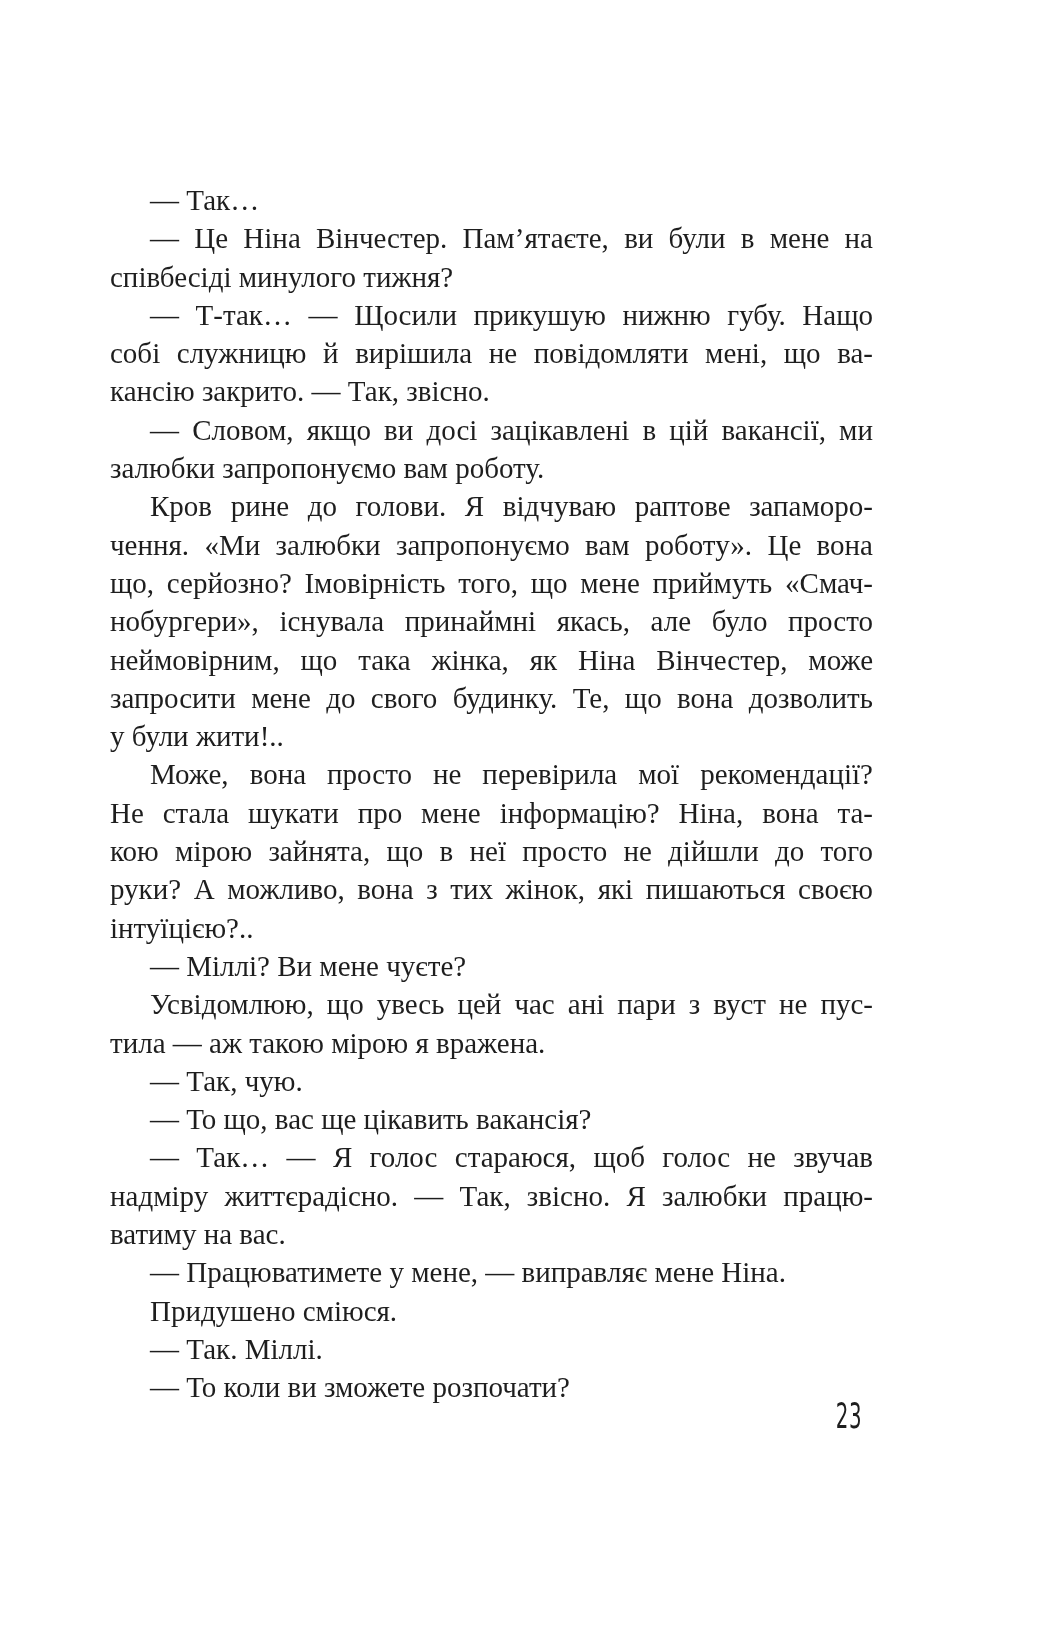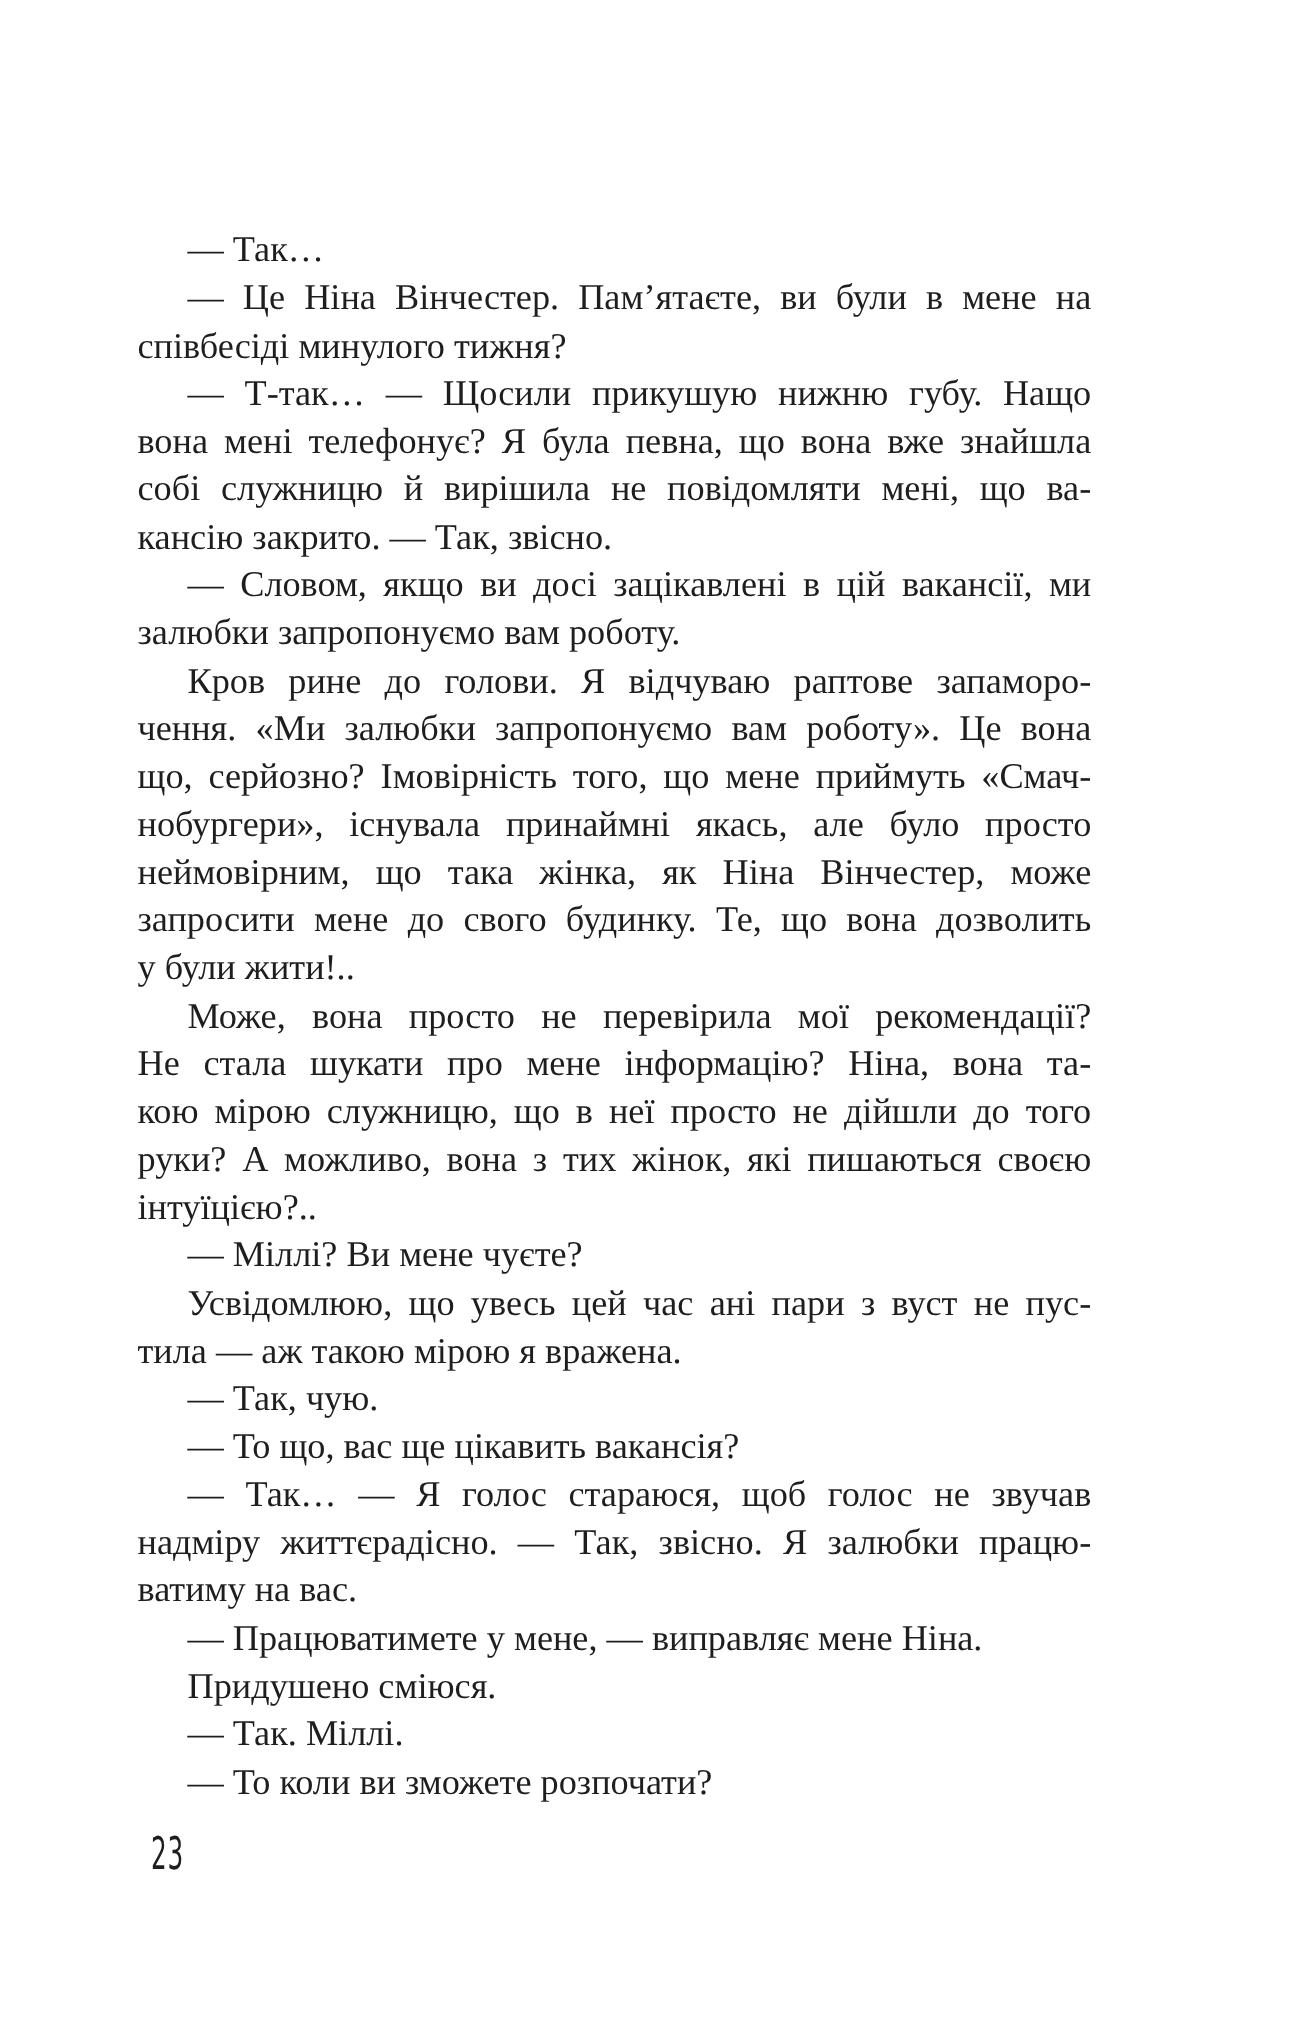--- a/index.html
+++ b/index.html
@@ -32,23 +32,23 @@
     text-align-last: auto;
   }
   .line.indent {
     text-indent: 40px;
   }
   .it {
   }
   .page-number-wrap {
     position: absolute;
     left: 110px;
-    top: 1464px;
+    top: 1396px;
     width: 763px;
-    text-align: left;
+    text-align: right;
   }
   .page-number-digits {
     display: inline-block;
     font-family: "DejaVu Sans", "Liberation Sans", sans-serif;
     font-size: 36px;
     line-height: 40px;
     letter-spacing: 1px;
     transform: scaleX(0.55);
     transform-origin: 50% 50%;
     color: var(--text-color, #1f1f1f);
@@ -56,35 +56,34 @@
 </style>
 </head>
 <body>
 
 <div class="page">
   <div class="text-block">
       <div class="line indent end"><span>— Так…</span></div>
       <div class="line indent"><span>— Це Ніна Вінчестер. Пам’ятаєте, ви були в мене на</span></div>
       <div class="line end"><span>співбесіді минулого тижня?</span></div>
       <div class="line indent"><span>— Т-так… — Щосили прикушую нижню губу. Нащо</span></div>
-      <div class="line"><span>вона мені телефонує? Я була певна, що вона вже знайшла</span></div>
       <div class="line"><span>собі служницю й вирішила не повідомляти мені, що ва-</span></div>
       <div class="line end"><span>кансію закрито. — Так, звісно.</span></div>
       <div class="line indent"><span>— Словом, якщо ви досі зацікавлені в цій вакансії, ми</span></div>
       <div class="line end"><span>залюбки запропонуємо вам роботу.</span></div>
       <div class="line indent"><span>Кров рине до голови. Я відчуваю раптове запаморо-</span></div>
       <div class="line"><span>чення. «Ми залюбки запропонуємо вам роботу». Це вона</span></div>
       <div class="line"><span>що, серйозно? Імовірність того, що мене приймуть «Смач-</span></div>
       <div class="line"><span>нобургери», існувала принаймні якась, але було просто</span></div>
       <div class="line"><span>неймовірним, що така жінка, як Ніна Вінчестер, може</span></div>
       <div class="line"><span>запросити мене до свого будинку. Те, що вона дозволить</span></div>
       <div class="line end"><span>у були </span><span class="it">жити</span><span>!..</span></div>
       <div class="line indent"><span>Може, вона просто не перевірила мої рекомендації?</span></div>
       <div class="line"><span>Не стала шукати про мене інформацію? Ніна, вона та-</span></div>
-      <div class="line"><span>кою мірою служницю, що в неї просто не дійшли до того</span></div>
+      <div class="line"><span>кою мірою зайнята, що в неї просто не дійшли до того</span></div>
       <div class="line"><span>руки? А можливо, вона з тих жінок, які пишаються своєю</span></div>
       <div class="line end"><span>інтуїцією?..</span></div>
       <div class="line indent end"><span>— Міллі? Ви мене чуєте?</span></div>
       <div class="line indent"><span>Усвідомлюю, що увесь цей час ані пари з вуст не пус-</span></div>
       <div class="line end"><span>тила — аж такою мірою я вражена.</span></div>
       <div class="line indent end"><span>— Так, чую.</span></div>
       <div class="line indent end"><span>— То що, вас ще цікавить вакансія?</span></div>
       <div class="line indent"><span>— Так… — Я голос стараюся, щоб голос не звучав</span></div>
       <div class="line"><span>надміру життєрадісно. — Так, звісно. Я залюбки працю-</span></div>
       <div class="line end"><span>ватиму на вас.</span></div>

